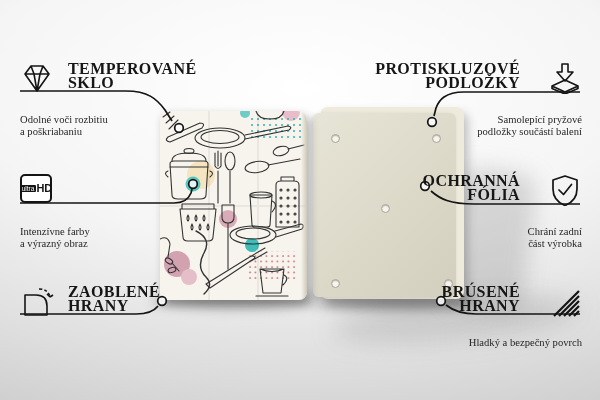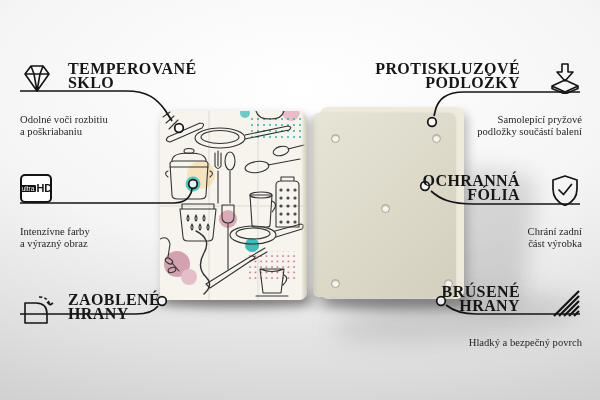--- a/index.html
+++ b/index.html
@@ -183,21 +183,21 @@
           <span class="h">HD</span>
         </span>
       </span>
     </div>
     <div class="co-desc">
       <span>Intenzívne farby</span>
       <span>a výrazný obraz</span>
     </div>
   </div>
 
-  <div class="callout left" style="top:293px;">
+  <div class="callout left" style="top:285px;">
     <div class="co-head">
       <span class="co-icon">
         <svg width="34" height="32" viewBox="0 0 34 32" stroke="#141414" stroke-width="1.6" fill="none" stroke-linejoin="round">
           <path d="M5,30 V10 H16 Q27,10 27,21 V30 Z"></path>
           <path d="M19,4 Q28,4 30,12" stroke-dasharray="3,2.2"></path>
           <path d="M30,12 L27,9 M30,12 L33,10" stroke-dasharray="none"></path>
         </svg>
       </span>
       <div class="co-title">
         <span>ZAOBLENÉ</span>

